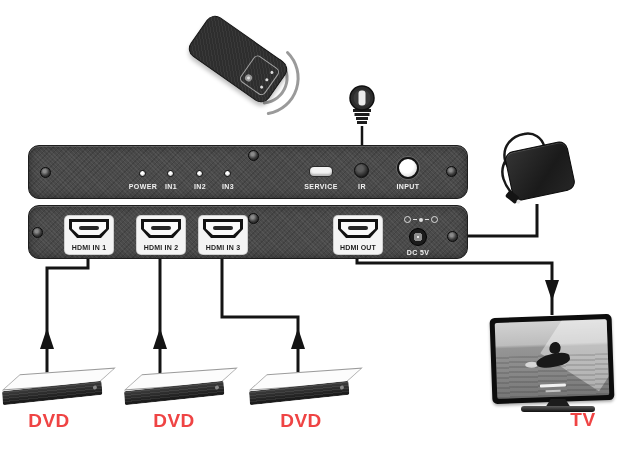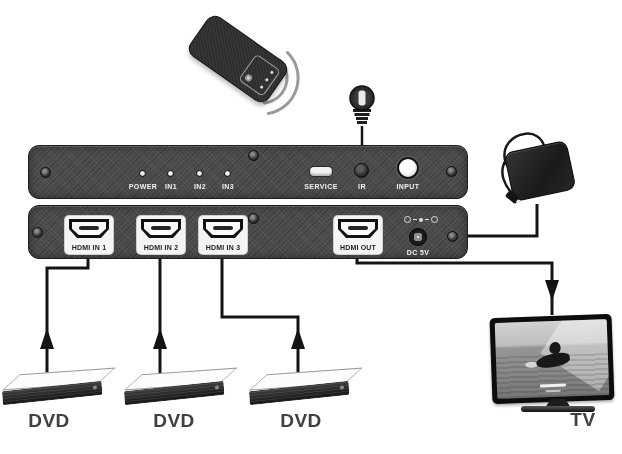--- a/index.html
+++ b/index.html
@@ -87,21 +87,21 @@
   .dvd{position:absolute;width:104px;height:40px;transform:rotate(-4deg);z-index:2;}
   .dvd .top{position:absolute;left:2px;top:2px;width:96px;height:15px;background:#fcfcfc;
     border:1px solid #9b9b9b;transform:skewX(-52deg);transform-origin:0 100%;box-sizing:border-box;}
   .dvd .front{position:absolute;left:2px;top:16px;width:100px;height:14px;
     background:linear-gradient(#3f3f3f,#161616);
     background-image:repeating-linear-gradient(0deg, rgba(255,255,255,.08) 0 1px, transparent 1px 3px),
       linear-gradient(#3f3f3f,#161616);
     transform:skewY(-2deg);border-radius:2px;}
   .dvd .front:after{content:"";position:absolute;right:5px;top:4px;width:4px;height:4px;
     border-radius:50%;background:#8a8a8a;}
-  .dev-label{position:absolute;transform:translateX(-50%);color:#404040;font-size:19px;
+  .dev-label{position:absolute;transform:translateX(-50%);color:#ef4444;font-size:19px;
     font-weight:bold;z-index:2;letter-spacing:.5px;}
 
   
   #tv{position:absolute;left:491px;top:316px;width:122px;height:86px;transform:rotate(-2deg);
     z-index:2;background:#0d0d0d;border-radius:5px;padding:5px;box-sizing:border-box;
     box-shadow:0 2px 3px rgba(0,0,0,.3);}
   #tv .screen{position:relative;width:100%;height:100%;overflow:hidden;border-radius:2px;
     background:linear-gradient(180deg,#d2d2d2 0%,#bdbdbd 30%,#959595 34%,#8b8b8b 60%,#767676 100%);}
   #tv .sheen{position:absolute;right:-22px;top:-30px;width:70px;height:90px;
     background:rgba(255,255,255,.4);transform:rotate(35deg);}

